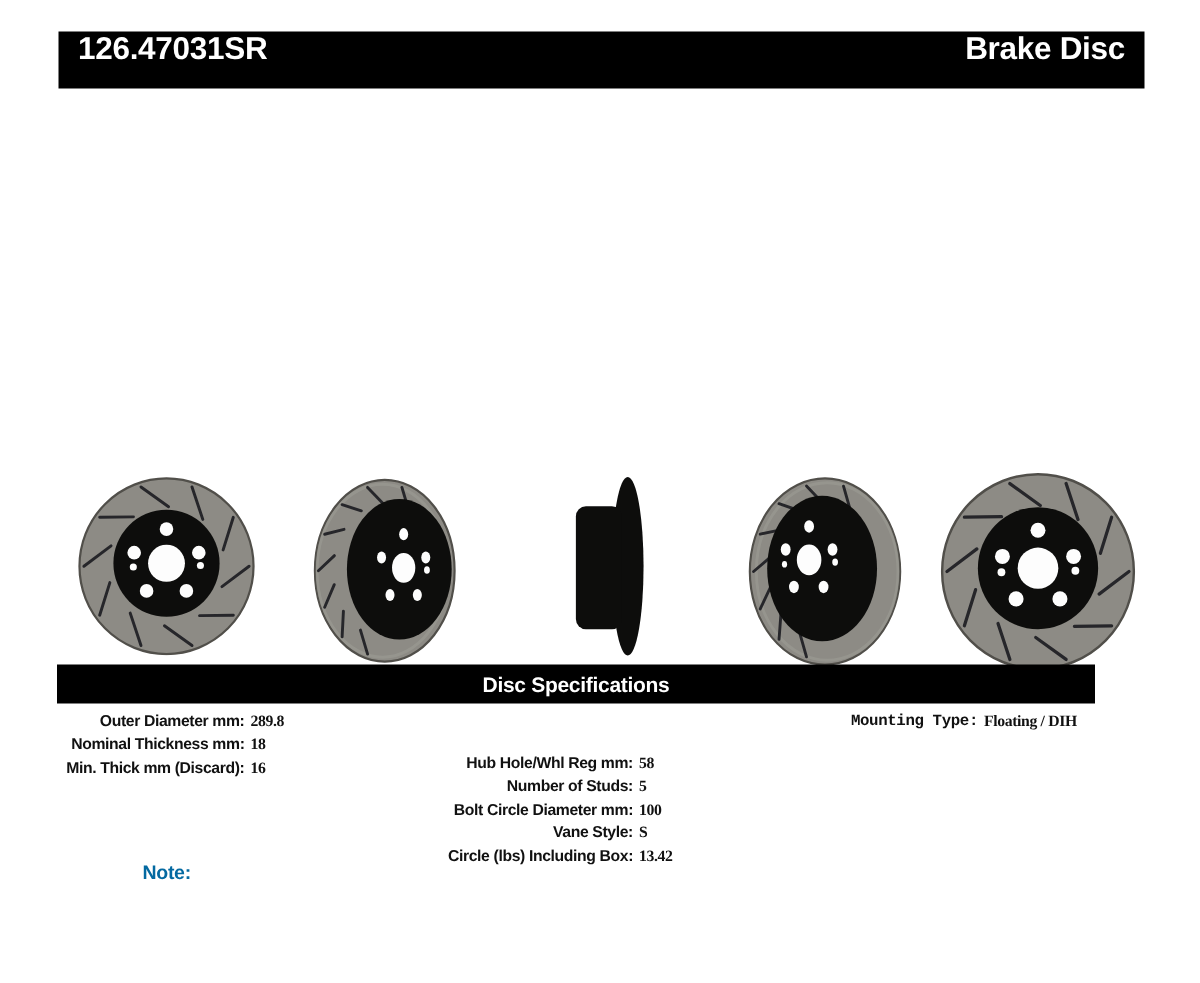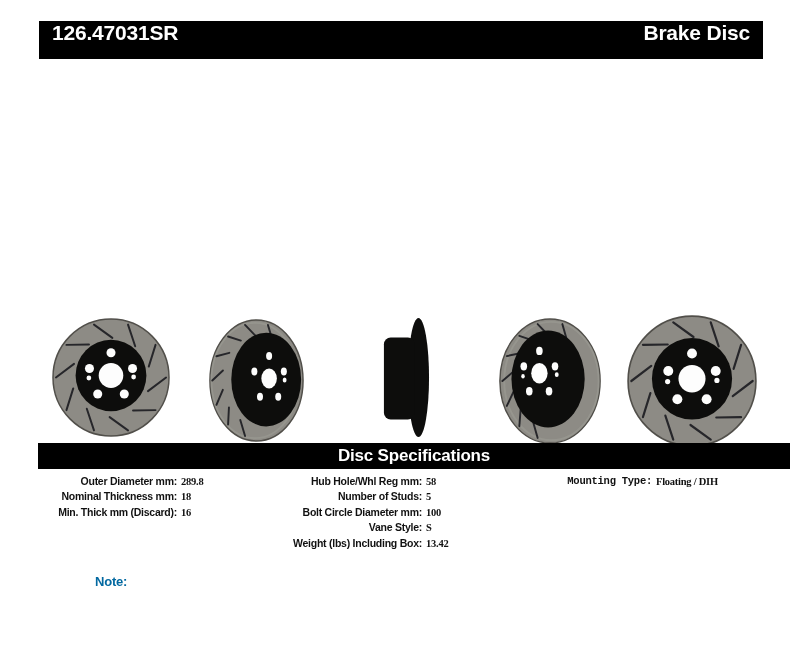--- a/index.html
+++ b/index.html
@@ -14,43 +14,43 @@
     color:var(--header_text,#fff);
     font-weight:bold;
     box-sizing:border-box;
   }
   #header-bar{
     left:39px;top:21px;width:724px;height:38px;
     display:flex;justify-content:space-between;
     padding:0 13px;font-size:21px;letter-spacing:-0.2px;
   }
   #spec-bar{
-    left:38px;top:443px;width:752px;height:26px;
-    text-align:center;line-height:26px;font-size:17px;letter-spacing:-0.2px;
+    left:38px;top:443px;width:692px;height:26px;
+    text-align:center;line-height:26px;font-size:14px;letter-spacing:-0.2px;
   }
   .disc{position:absolute;}
   #disc1{left:52px;top:318px;width:118px;height:119px;}
   #disc2{left:208px;top:318px;width:97px;height:125px;}
   #disc3{left:382px;top:318px;width:48px;height:122px;}
   #disc4{left:497px;top:317px;width:106px;height:128px;}
   #disc5{left:627px;top:315px;width:130px;height:132px;}
   .ring{fill:var(--rotor_gray,#8d8b85);stroke:var(--rotor_edge,#514f4a);stroke-width:1.5;}
   .ring-shade{fill:none;stroke:#9b9b94;stroke-width:2;opacity:.65;}
   .slots line{stroke:var(--slot_dark,#26262a);stroke-width:2;stroke-linecap:round;}
   .hat{fill:var(--hat_black,#0d0d0c);}
   .hole{fill:var(--hole_white,#fdfdfd);}
   .spec-col{
     position:absolute;top:474px;color:#111;
     font-size:10.5px;font-weight:bold;letter-spacing:-0.25px;
   }
   .spec-row{display:flex;line-height:15.45px;white-space:nowrap;}
   .spec-label{display:inline-block;text-align:right;}
   .spec-value{margin-left:4px;font-family:Liberation Serif, serif;}
-  #col-left{left:44px;}   #col-left  .spec-label{width:133px;}
-  #col-mid{left:275px;}   #col-mid   .spec-label{width:147px;}
+  #col-left{left:30px;}   #col-left  .spec-label{width:133px;}
+  #col-mid{left:275px;margin-top:28px;}   #col-mid   .spec-label{width:147px;}
   #col-right{left:540px;} #col-right .spec-label{width:112px;font-family:Liberation Mono, monospace;}
   #note{
     position:absolute;left:95px;top:574px;
     font-size:13px;font-weight:bold;color:#0369a1;letter-spacing:-0.2px;
   }
 </style>
 </head>
 <body>
 
 <div id="header-bar" class="black-bar">
@@ -198,21 +198,21 @@
   </div>
   <div class="spec-row">
     <span class="spec-label">Bolt Circle Diameter mm:</span>
     <span class="spec-value">100</span>
   </div>
   <div class="spec-row">
     <span class="spec-label">Vane Style:</span>
     <span class="spec-value">S</span>
   </div>
   <div class="spec-row">
-    <span class="spec-label">Weight (lbs) Including Box:</span>
+    <span class="spec-label">Circle (lbs) Including Box:</span>
     <span class="spec-value">13.42</span>
   </div>
 </div>
 
 <div id="col-right" class="spec-col">
   <div class="spec-row">
     <span class="spec-label">Mounting Type:</span>
     <span class="spec-value">Floating / DIH</span>
   </div>
 </div>

